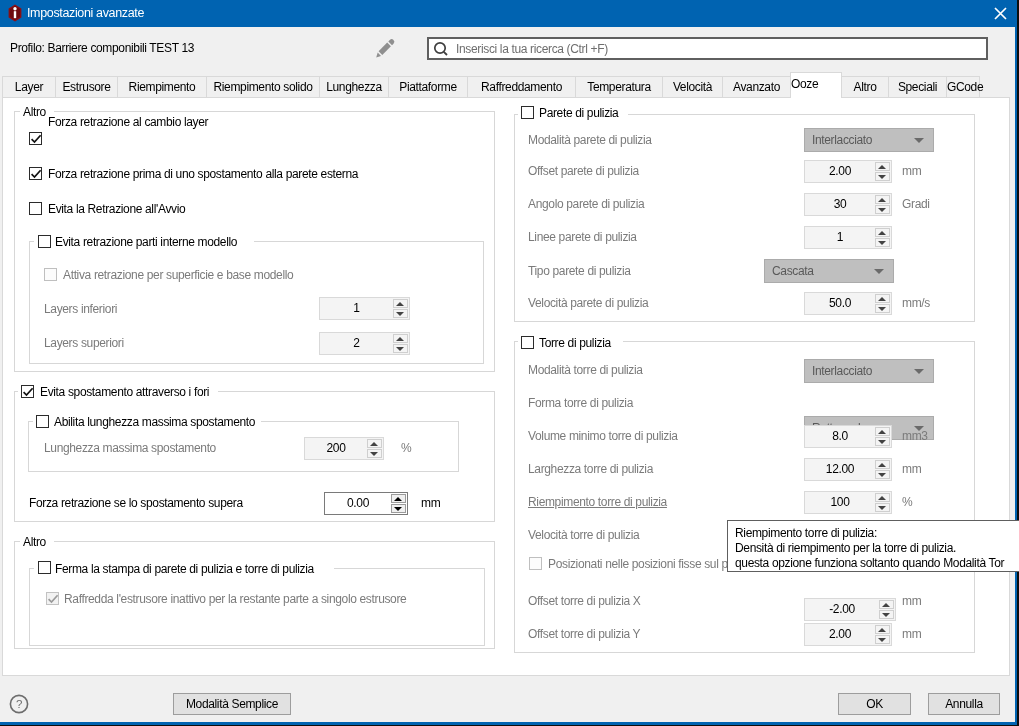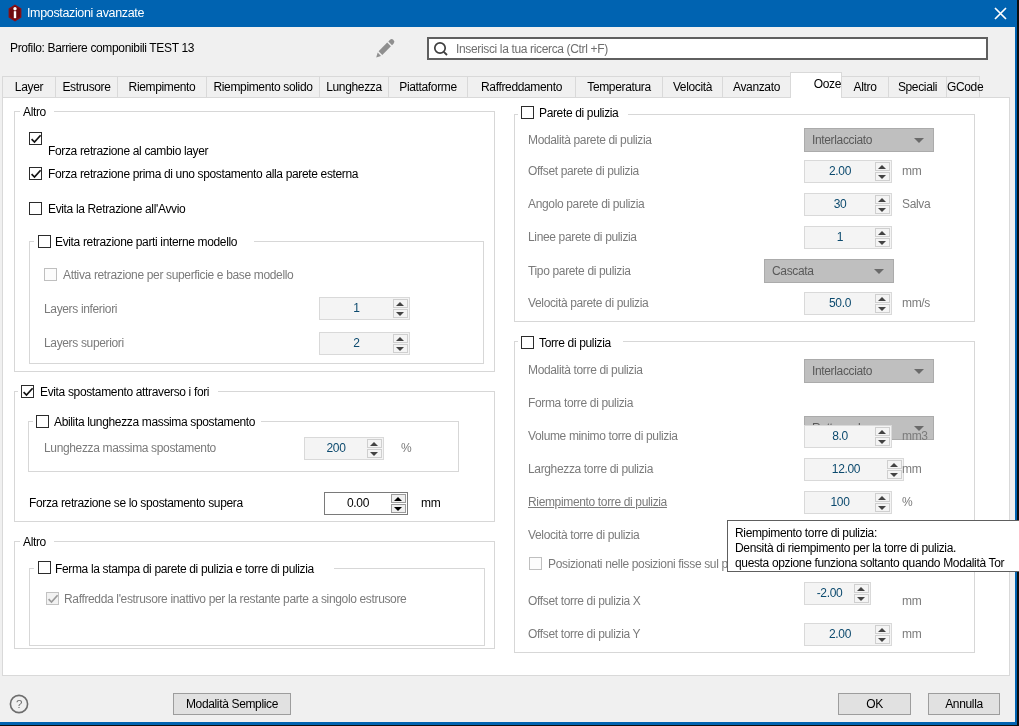--- a/index.html
+++ b/index.html
@@ -13,34 +13,34 @@
 #tbar .title{position:absolute;left:27px;top:6px;color:#fff;font-size:12.5px}
 
 #bR{position:absolute;left:1015px;top:0;width:2px;height:725px;background:#0063b1}
 #bB{position:absolute;left:0;top:722px;width:1017px;height:3px;background:#0063b1}
 
 #sbox{position:absolute;left:427px;top:37px;width:561px;height:23px;background:#fff;border:2px solid #5f5f5f}
 
 .tab{position:absolute;top:76px;height:22px;background:#f0f0f0;border:1px solid #d9d9d9;border-bottom:none;
   font-size:12px;text-align:center;line-height:20px;color:#000}
 #tabsel{position:absolute;top:72px;height:26px;background:#fff;border:1px solid #d9d9d9;border-bottom:none;
-  font-size:12px;text-align:right;line-height:22px;z-index:5}
+  font-size:12px;text-align:left;line-height:22px;z-index:5}
 
 #pane{position:absolute;left:2px;top:97px;width:1008px;height:579px;background:#fff;border:1px solid #d9d9d9}
 
 .grp{position:absolute;border:1px solid #d7d7d7}
 .patch{position:absolute;background:#fff;height:15px}
 
 .cb{position:absolute;width:13px;height:13px;background:#fff;border:1px solid #2b2b2b}
 .cb svg{position:absolute;left:0px;top:0px}
 .cbd{border-color:#bfbfbf;background:#fcfcfc}
 .cbg{border-color:#c2c2c2;background:#f2f2f2}
 
 .spin{position:absolute;height:23px;background:#f4f4f4;border:1px solid #d9d9d9;display:flex}
-.spin .v{flex:1;text-align:center;line-height:21px;font-size:12px;color:#0c4a6e}
+.spin .v{flex:1;text-align:center;line-height:21px;font-size:12px;color:#000000}
 .spin .b{width:16px;display:flex;flex-direction:column;row-gap:1px;padding:1px 1px 1px 0}
 .spin .b i{flex:1;position:relative;background:#f4f4f4;border:1px solid #cfcfcf}
 .spin .b i:after{content:"";position:absolute;left:2px;top:2px;border:4px solid transparent}
 .spin .b i.u:after{border-top:none;border-bottom:4.5px solid #434343}
 .spin .b i.d:after{border-bottom:none;border-top:4.5px solid #434343}
 .spin.en{background:#fff;border-color:#7a7a7a}
 .spin.en .v{color:#000}
 .spin.en .b i{background:#f0f0f0;border-color:#9b9b9b}
 .spin.en .b i.u:after{border-bottom-color:#000}
 .spin.en .b i.d:after{border-top-color:#000}
@@ -104,21 +104,21 @@
 <div id="pane"></div>
 <div id="content">
 <div class="grp" style="left:14px;top:111px;width:481px;height:261px"></div>
 <span class="patch" style="left:20px;top:104px;width:34px"></span>
 <span class="t" style="left:23px;top:104.5px">Altro</span>
 <span class="cb" style="left:29px;top:132px">
       <svg width="12" height="12" viewBox="0 0 12 12">
         <path d="M1.6 6.1 L4.5 9 L10.6 2.3" stroke="#111" stroke-width="1.7" fill="none"></path>
       </svg>
     </span>
-<span class="t" style="left:48px;top:144px">Forza retrazione al cambio layer</span>
+<span class="t" style="left:48px;top:115px">Forza retrazione al cambio layer</span>
 <span class="cb" style="left:29px;top:167px">
       <svg width="12" height="12" viewBox="0 0 12 12">
         <path d="M1.6 6.1 L4.5 9 L10.6 2.3" stroke="#111" stroke-width="1.7" fill="none"></path>
       </svg>
     </span>
 <span class="t" style="left:48px;top:167px">Forza retrazione prima di uno spostamento alla parete esterna</span>
 <span class="cb" style="left:29px;top:202px"></span>
 <span class="t" style="left:48px;top:202px">Evita la Retrazione all'Avvio</span>
 <div class="grp" style="left:29px;top:241px;width:455px;height:123px"></div>
 <span class="patch" style="left:34px;top:234px;width:220px"></span>
@@ -201,21 +201,21 @@
     </div>
 <span class="t g" style="left:902px;top:164px">mm</span>
 <span class="t g" style="left:528px;top:197px">Angolo parete di pulizia</span>
 <div class="spin" style="left:804px;top:193px;width:88px">
       <span class="v">30</span>
       <span class="b">
         <i class="u"></i>
         <i class="d"></i>
       </span>
     </div>
-<span class="t g" style="left:902px;top:197px">Salva</span>
+<span class="t g" style="left:902px;top:197px">Gradi</span>
 <span class="t g" style="left:528px;top:230px">Linee parete di pulizia</span>
 <div class="spin" style="left:804px;top:226px;width:88px">
       <span class="v">1</span>
       <span class="b">
         <i class="u"></i>
         <i class="d"></i>
       </span>
     </div>
 <span class="t g" style="left:528px;top:264px">Tipo parete di pulizia</span>
 <div class="combo" style="left:764px;top:259px">Cascata</div>
@@ -239,42 +239,42 @@
 <span class="t g" style="left:528px;top:429px">Volume minimo torre di pulizia</span>
 <div class="spin" style="left:804px;top:425px;width:88px">
       <span class="v">8.0</span>
       <span class="b">
         <i class="u"></i>
         <i class="d"></i>
       </span>
     </div>
 <span class="t g" style="left:902px;top:429px">mm3</span>
 <span class="t g" style="left:528px;top:462px">Larghezza torre di pulizia</span>
-<div class="spin" style="left:804px;top:458px;width:100px">
+<div class="spin" style="left:804px;top:458px;width:88px">
       <span class="v">12.00</span>
       <span class="b">
         <i class="u"></i>
         <i class="d"></i>
       </span>
     </div>
 <span class="t g" style="left:902px;top:462px">mm</span>
 <span class="t g" style="left:528px;top:495px;text-decoration:underline">Riempimento torre di pulizia</span>
 <div class="spin" style="left:804px;top:491px;width:88px">
       <span class="v">100</span>
       <span class="b">
         <i class="u"></i>
         <i class="d"></i>
       </span>
     </div>
 <span class="t g" style="left:902px;top:495px">%</span>
 <span class="t g" style="left:528px;top:528px">Velocità torre di pulizia</span>
 <span class="cb cbd" style="left:529px;top:557px"></span>
 <span class="t g" style="left:548px;top:557px">Posizionati nelle posizioni fisse sul piano</span>
 <span class="t g" style="left:528px;top:594px">Offset torre di pulizia X</span>
-<div class="spin" style="left:804px;top:582px;width:67px">
+<div class="spin" style="left:804px;top:598px;width:92px">
       <span class="v">-2.00</span>
       <span class="b">
         <i class="u"></i>
         <i class="d"></i>
       </span>
     </div>
 <span class="t g" style="left:902px;top:594px">mm</span>
 <span class="t g" style="left:528px;top:627px">Offset torre di pulizia Y</span>
 <div class="spin" style="left:804px;top:623px;width:88px">
       <span class="v">2.00</span>

